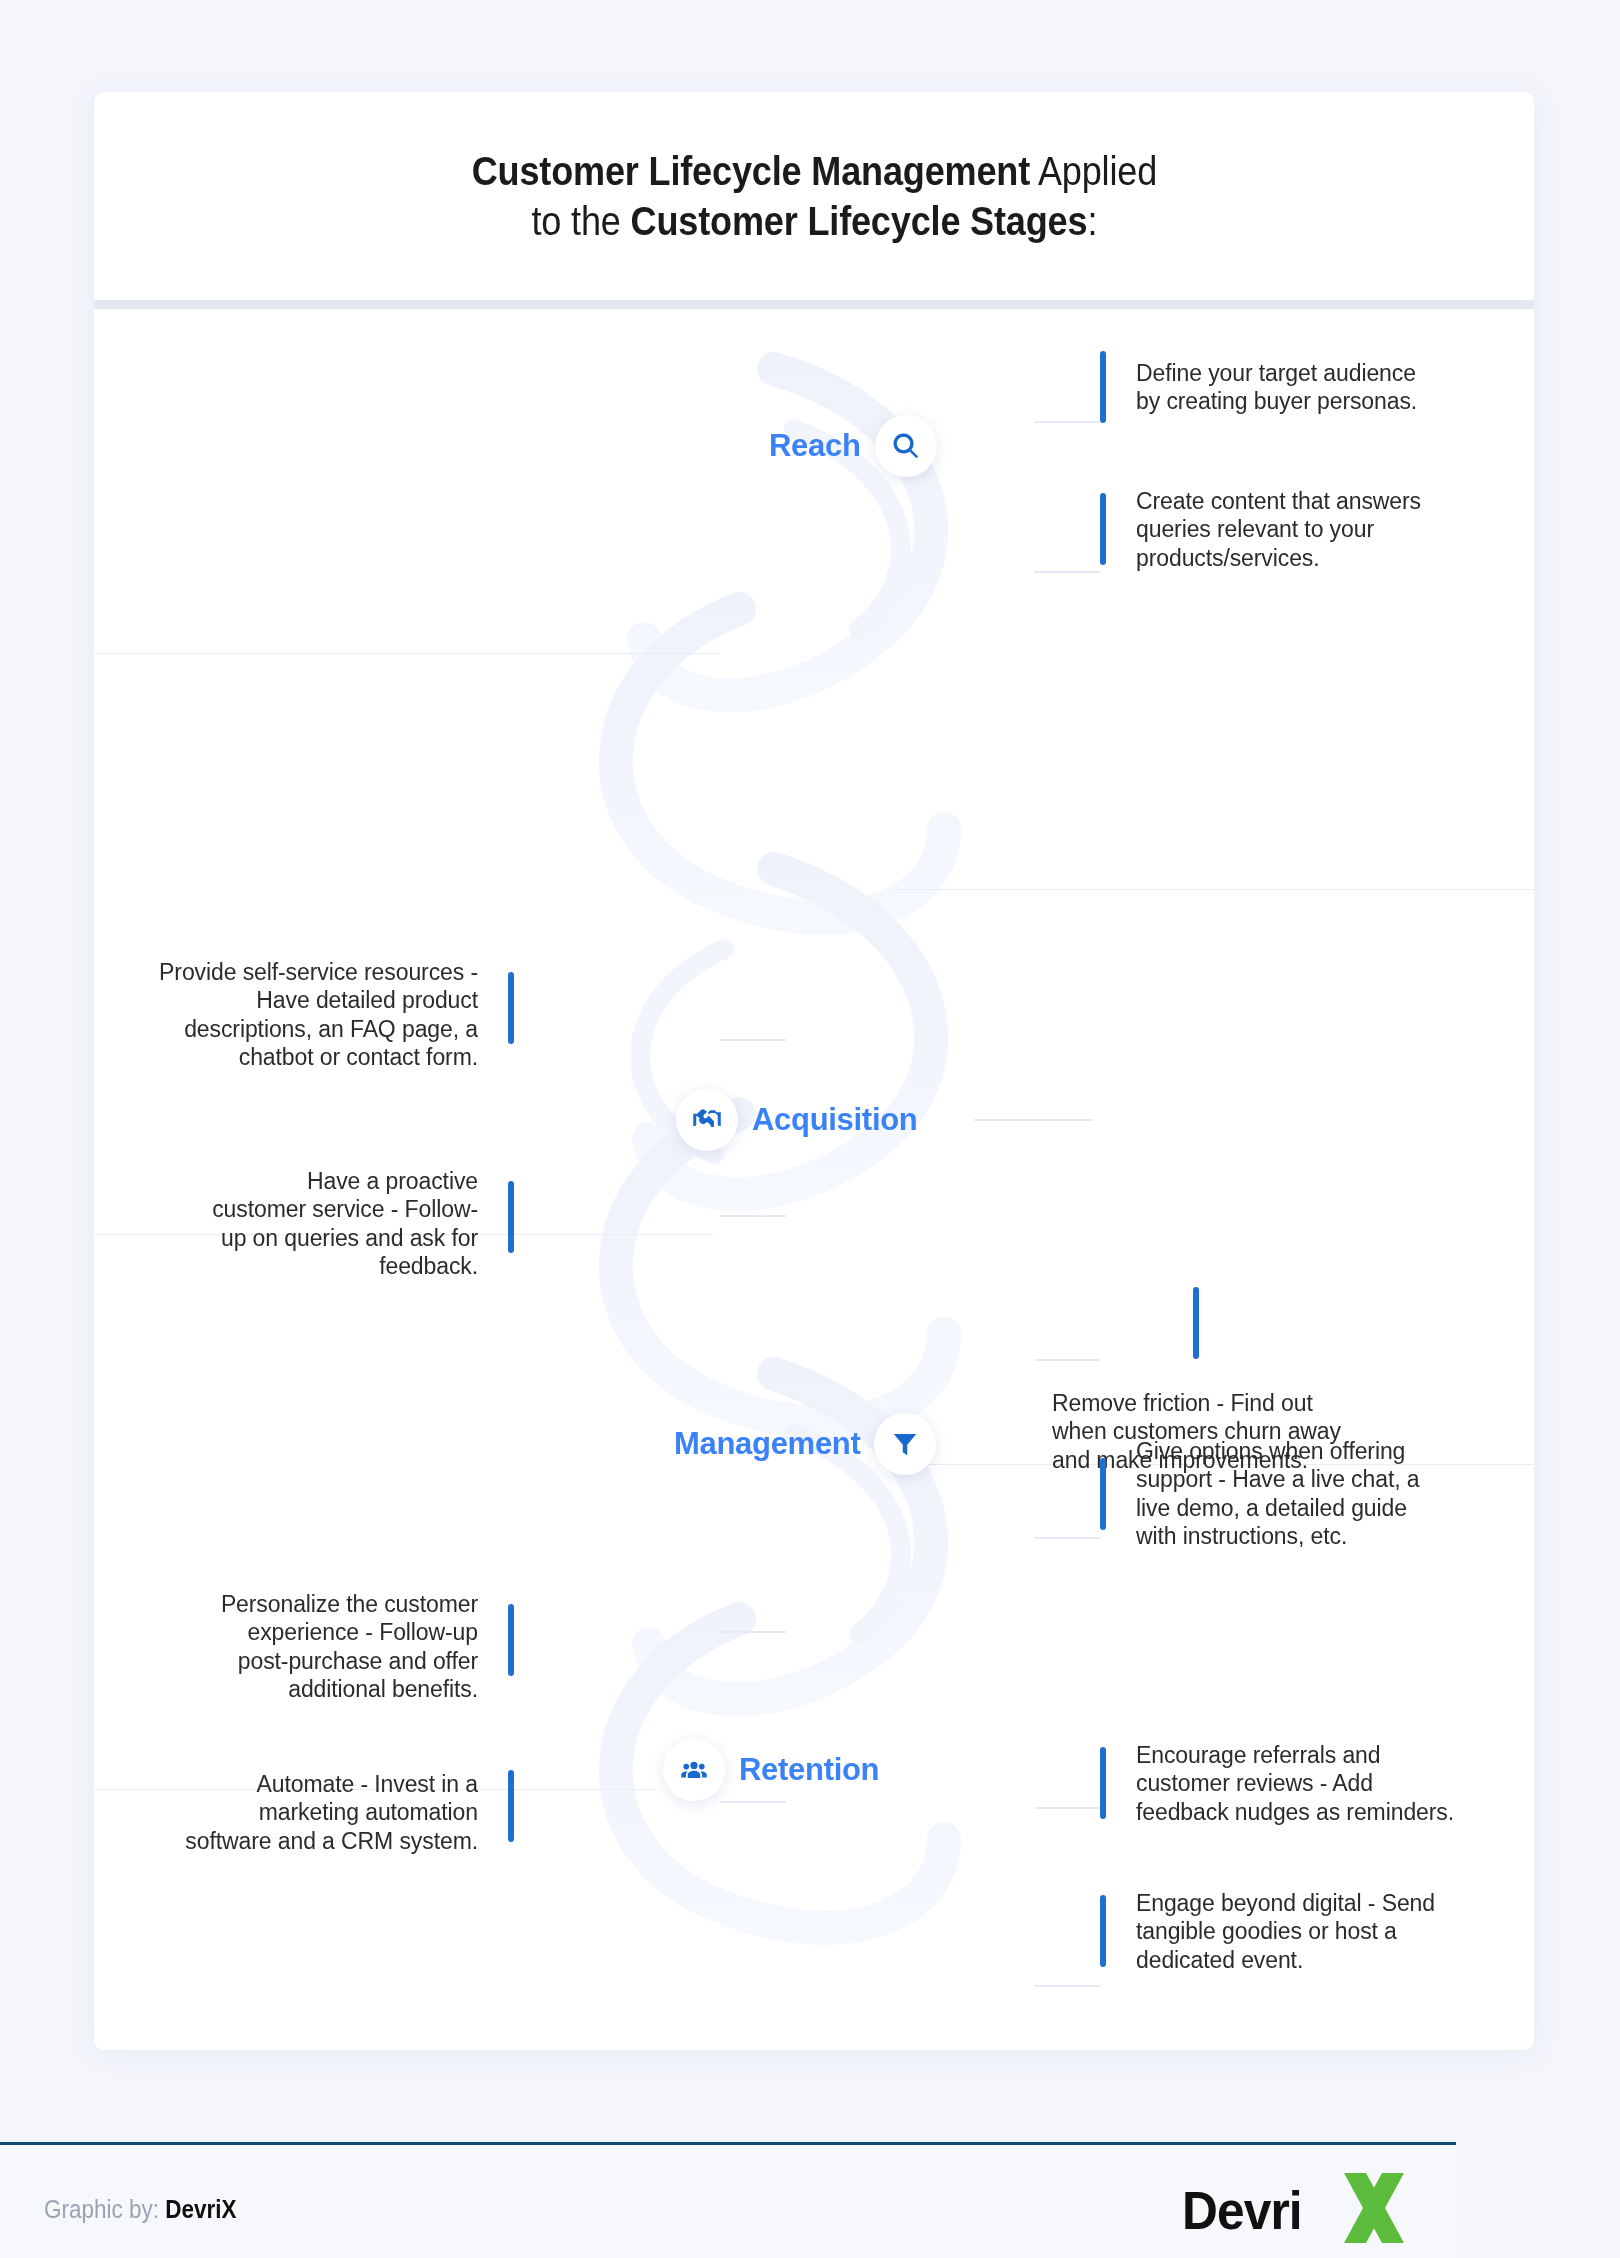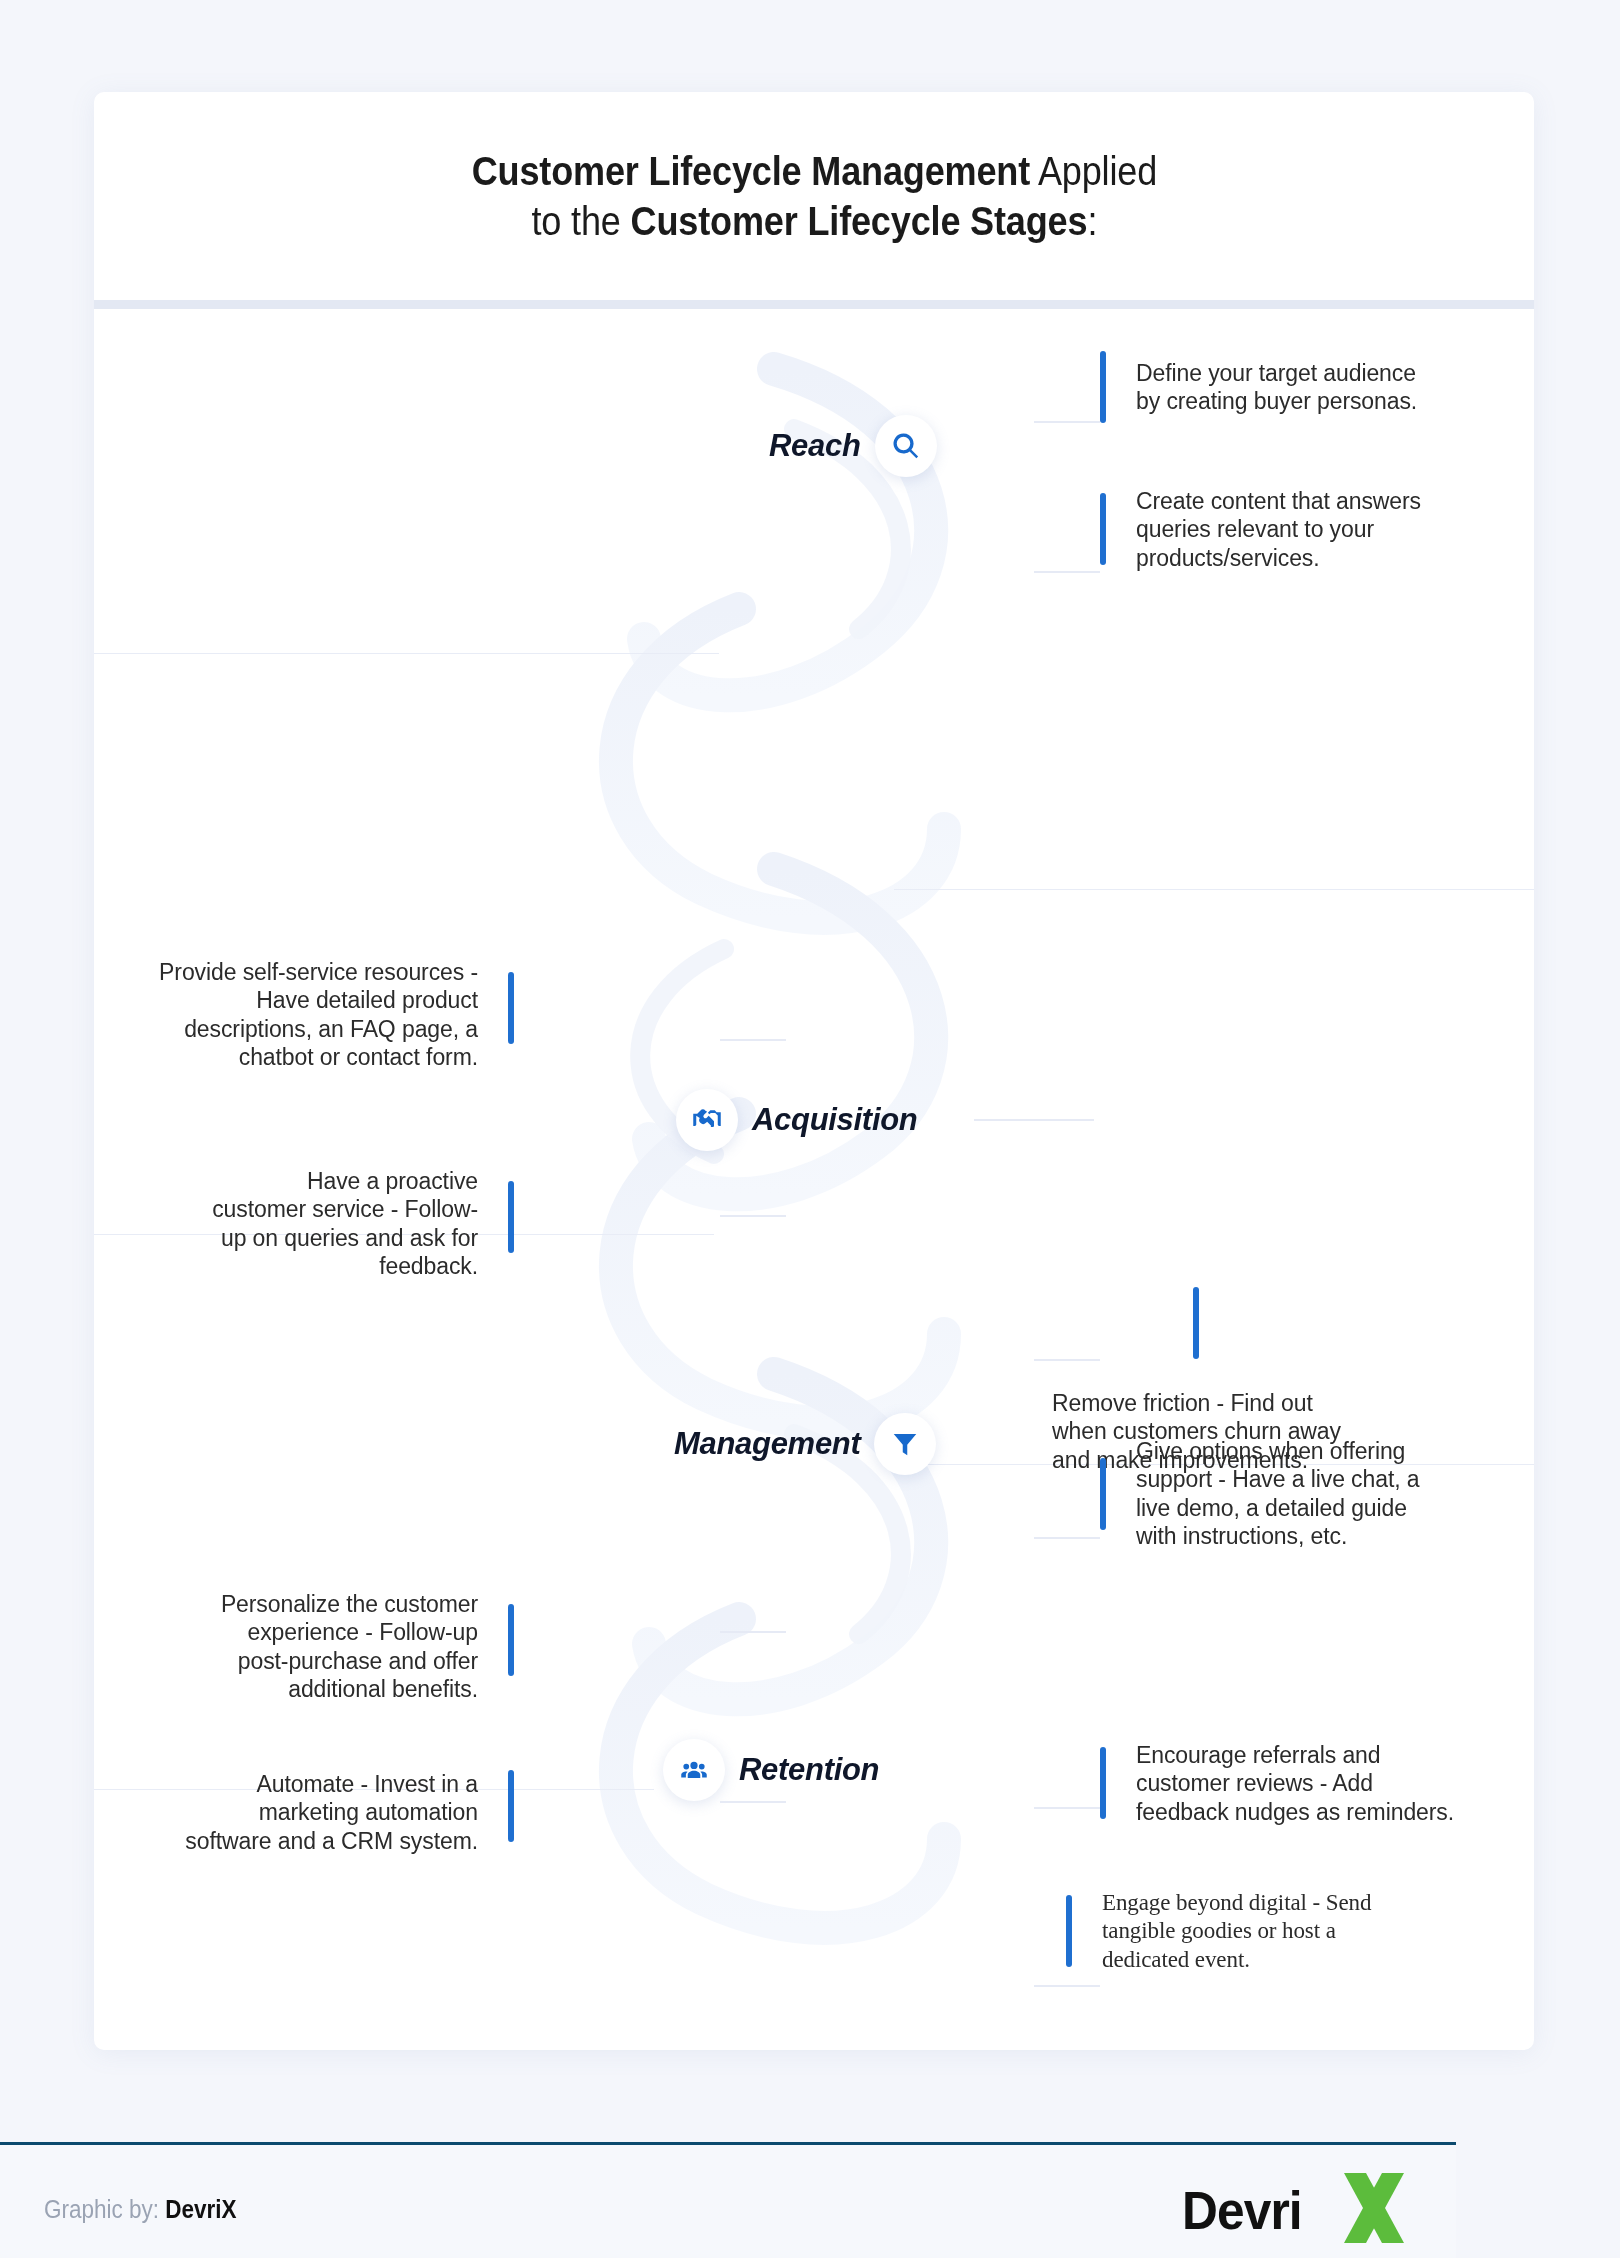--- a/index.html
+++ b/index.html
@@ -103,24 +103,23 @@
   .stage-label-wrap {
     position: absolute;
     display: flex;
     align-items: center;
     gap: 14px;
     height: 62px;
   }
   .stage-label {
     font-size: 31px;
     font-weight: 700;
-    color: #0f172a;
+    color: #3b82f6;
     letter-spacing: -0.3px;
     white-space: nowrap;
-    font-style: italic;
   }
 
   .badge {
     width: 62px;
     height: 62px;
     border-radius: 50%;
     background: #ffffff;
     box-shadow: 0 3px 14px rgba(110, 135, 190, 0.20);
     display: flex;
     align-items: center;
@@ -360,21 +359,21 @@
 
         <div class="connector" style="left:940px; top:1498px; width:66px;"></div>
         <div class="connector" style="left:940px; top:1676px; width:66px;"></div>
 
         <div class="tip right" style="left:1006px; top:1432px;">
           <div class="bar" style="height:72px;"></div>
           <div class="tip-text">Encourage referrals and
 customer reviews - Add
 feedback nudges as reminders.</div>
         </div>
-        <div class="tip right" style="left:972px; top:1580px;font-family:Liberation Serif, serif;">
+        <div class="tip right" style="left:1006px; top:1580px;">
           <div class="bar" style="height:72px;"></div>
           <div class="tip-text">Engage beyond digital - Send
 tangible goodies or host a
 dedicated event.</div>
         </div>
       </div>
 
     </div>
   </div>
 

